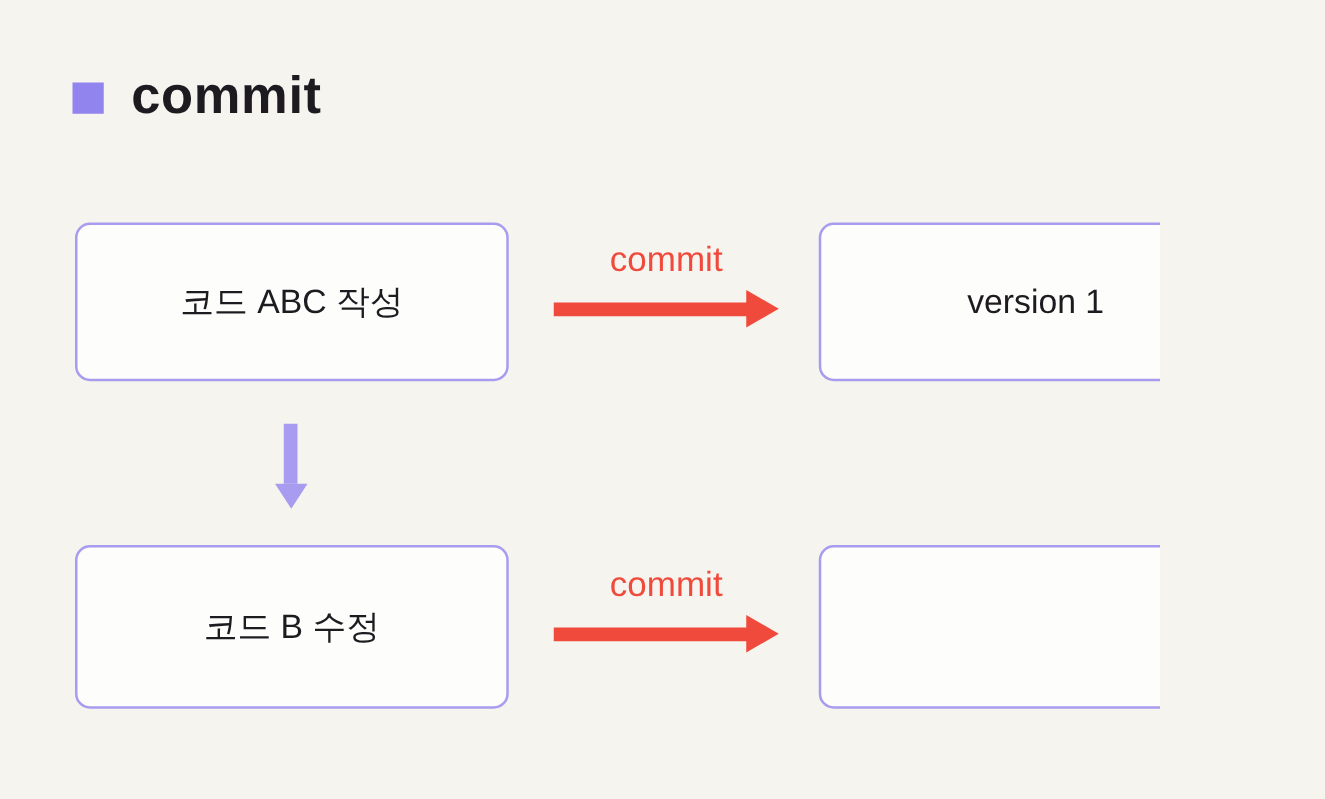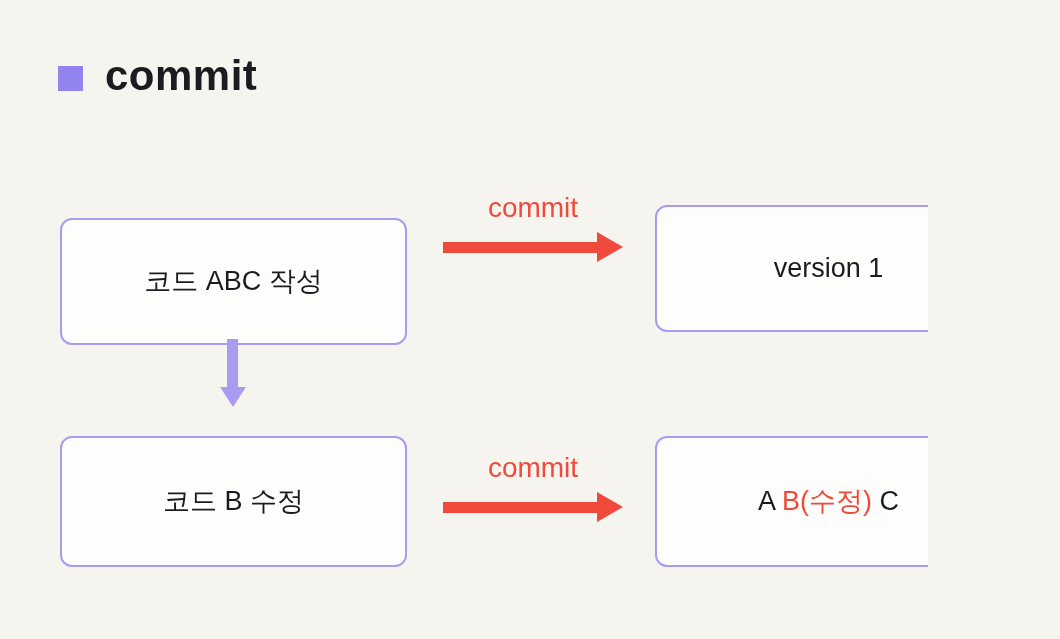--- a/index.html
+++ b/index.html
@@ -53,22 +53,22 @@
     border-radius:12px;
     display:flex;
     flex-direction:column;
     align-items:center;
     justify-content:center;
     font-size:27px;
     line-height:41px;
     color:var(--text-dark);
     text-align:center;
   }
-  .box1{left:60px; top:178px; width:343px; height:123px;margin-top:40px;}
-  .box2{left:655px;top:178px; width:343px; height:123px;margin-top:27px;}
+  .box1{left:60px; top:178px; width:343px; height:123px;}
+  .box2{left:655px;top:178px; width:343px; height:123px;}
   .box3{left:60px; top:436px; width:343px; height:127px;text-align:center;}
   .box4{left:655px;top:436px; width:343px; height:127px;}
   .red{color:var(--red);}
   
   .arrow-label{
     position:absolute;
     left:443px;
     width:180px;
     text-align:center;
     font-size:28px;
@@ -144,16 +144,15 @@
     <div>코드 B 수정</div>
   </div>
 
   <div class="arrow-label label2">commit</div>
   <div class="h-arrow arrow2">
     <div class="h-shaft"></div>
     <div class="h-head"></div>
   </div>
 
   <div class="node box4">
-    <div><span>A </span><span class="red">B(수정)</span><span> C</span></div>
   </div>
 
 </div>
 
 </body></html>

